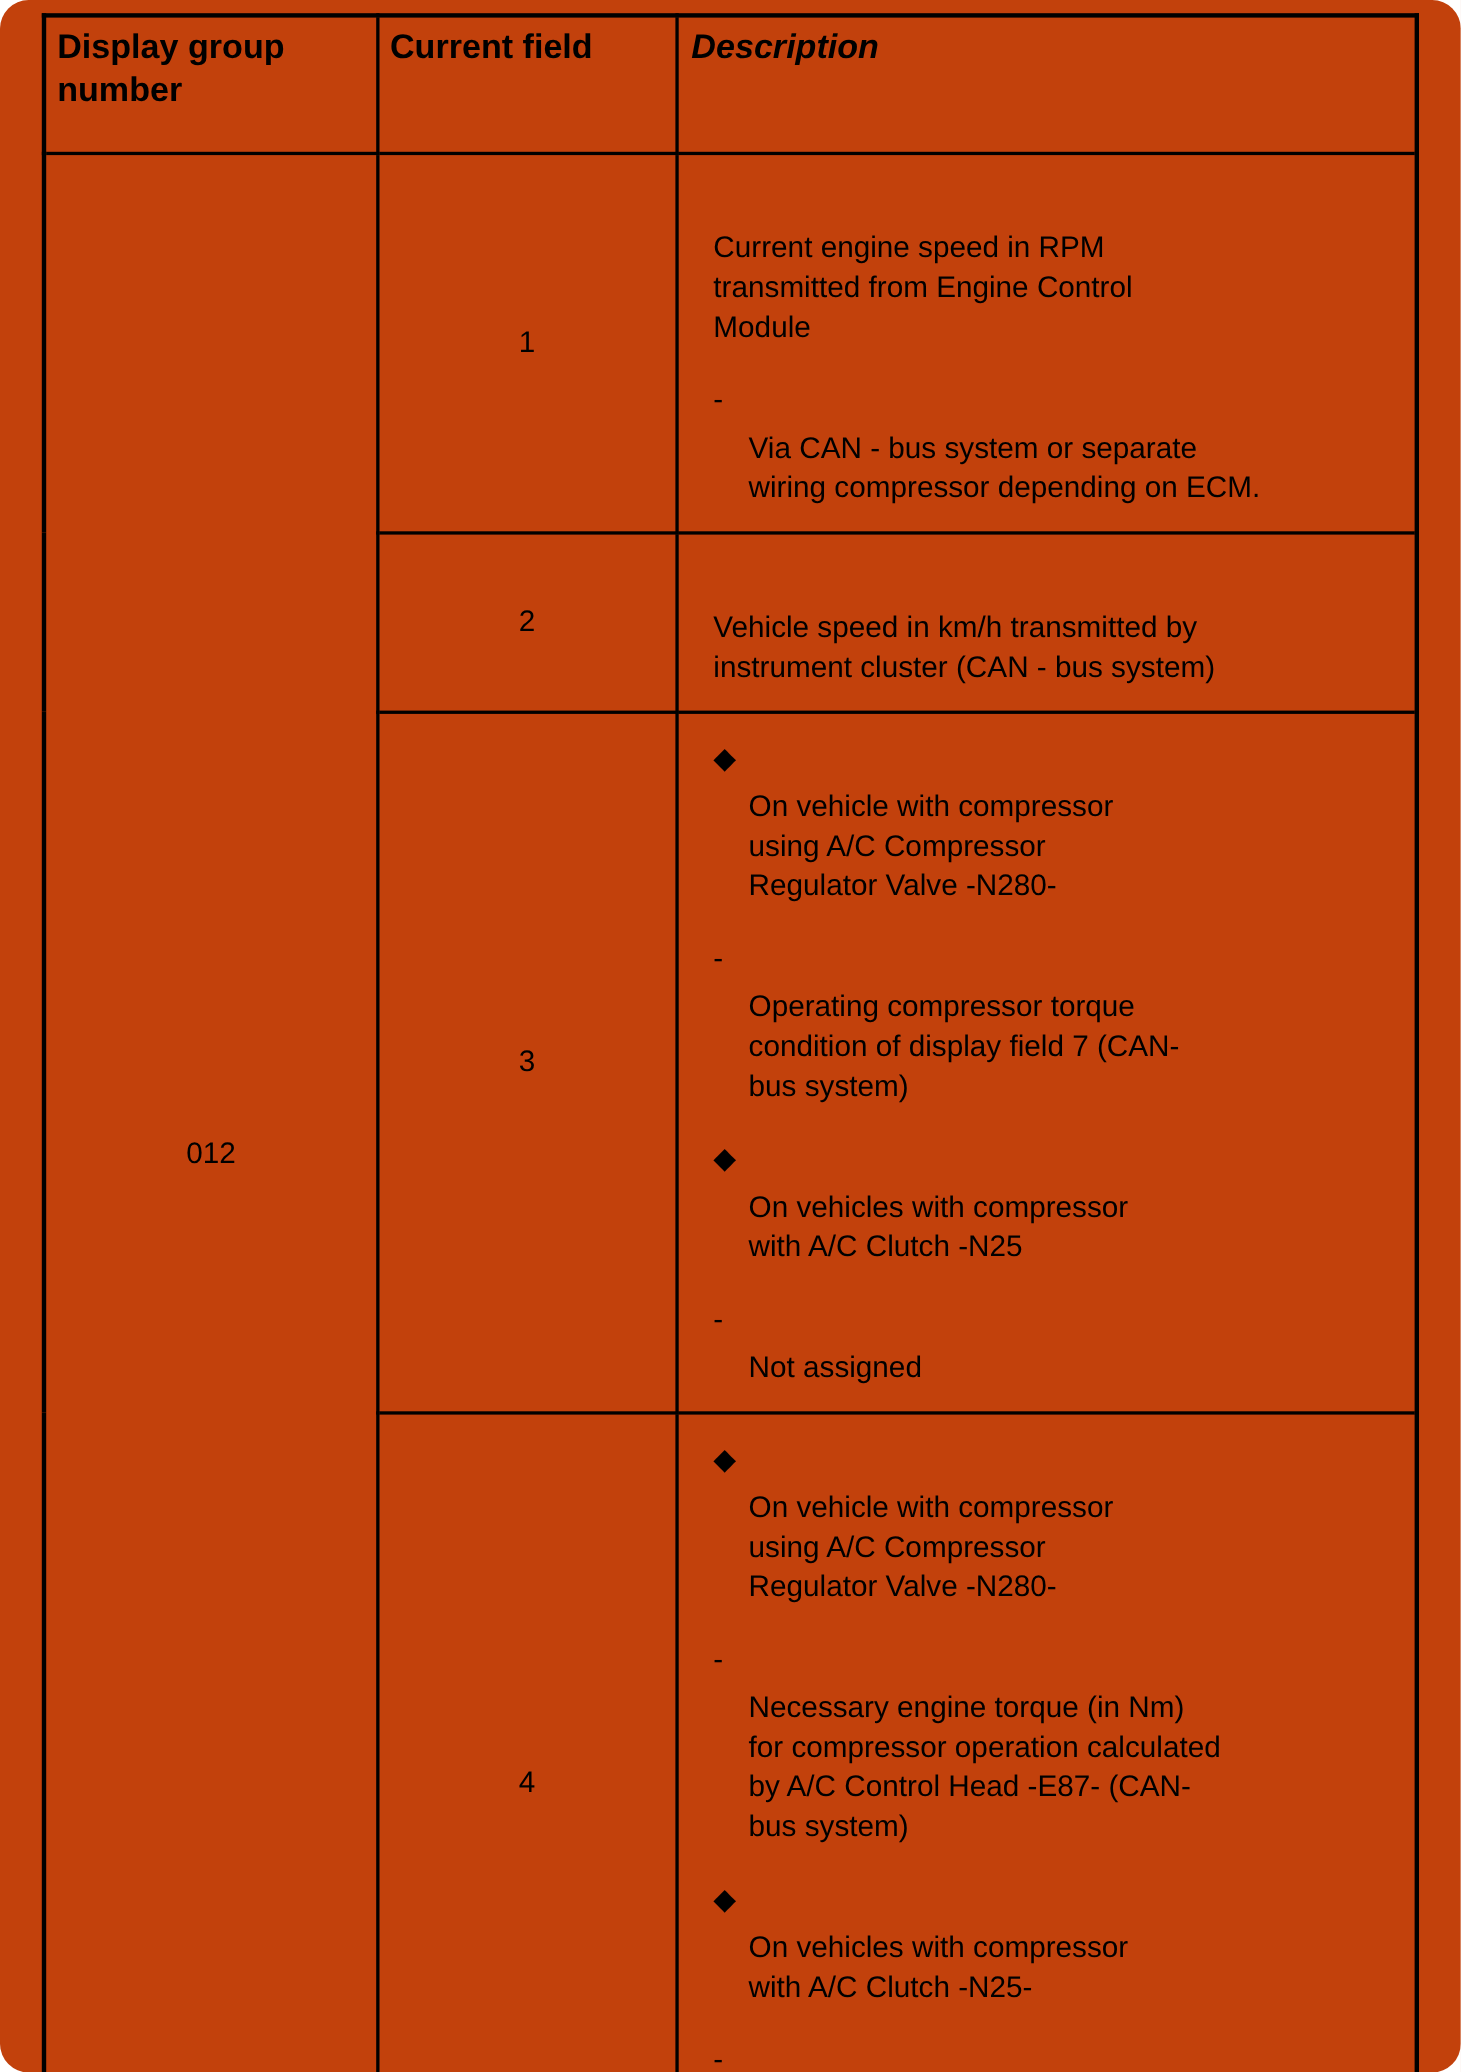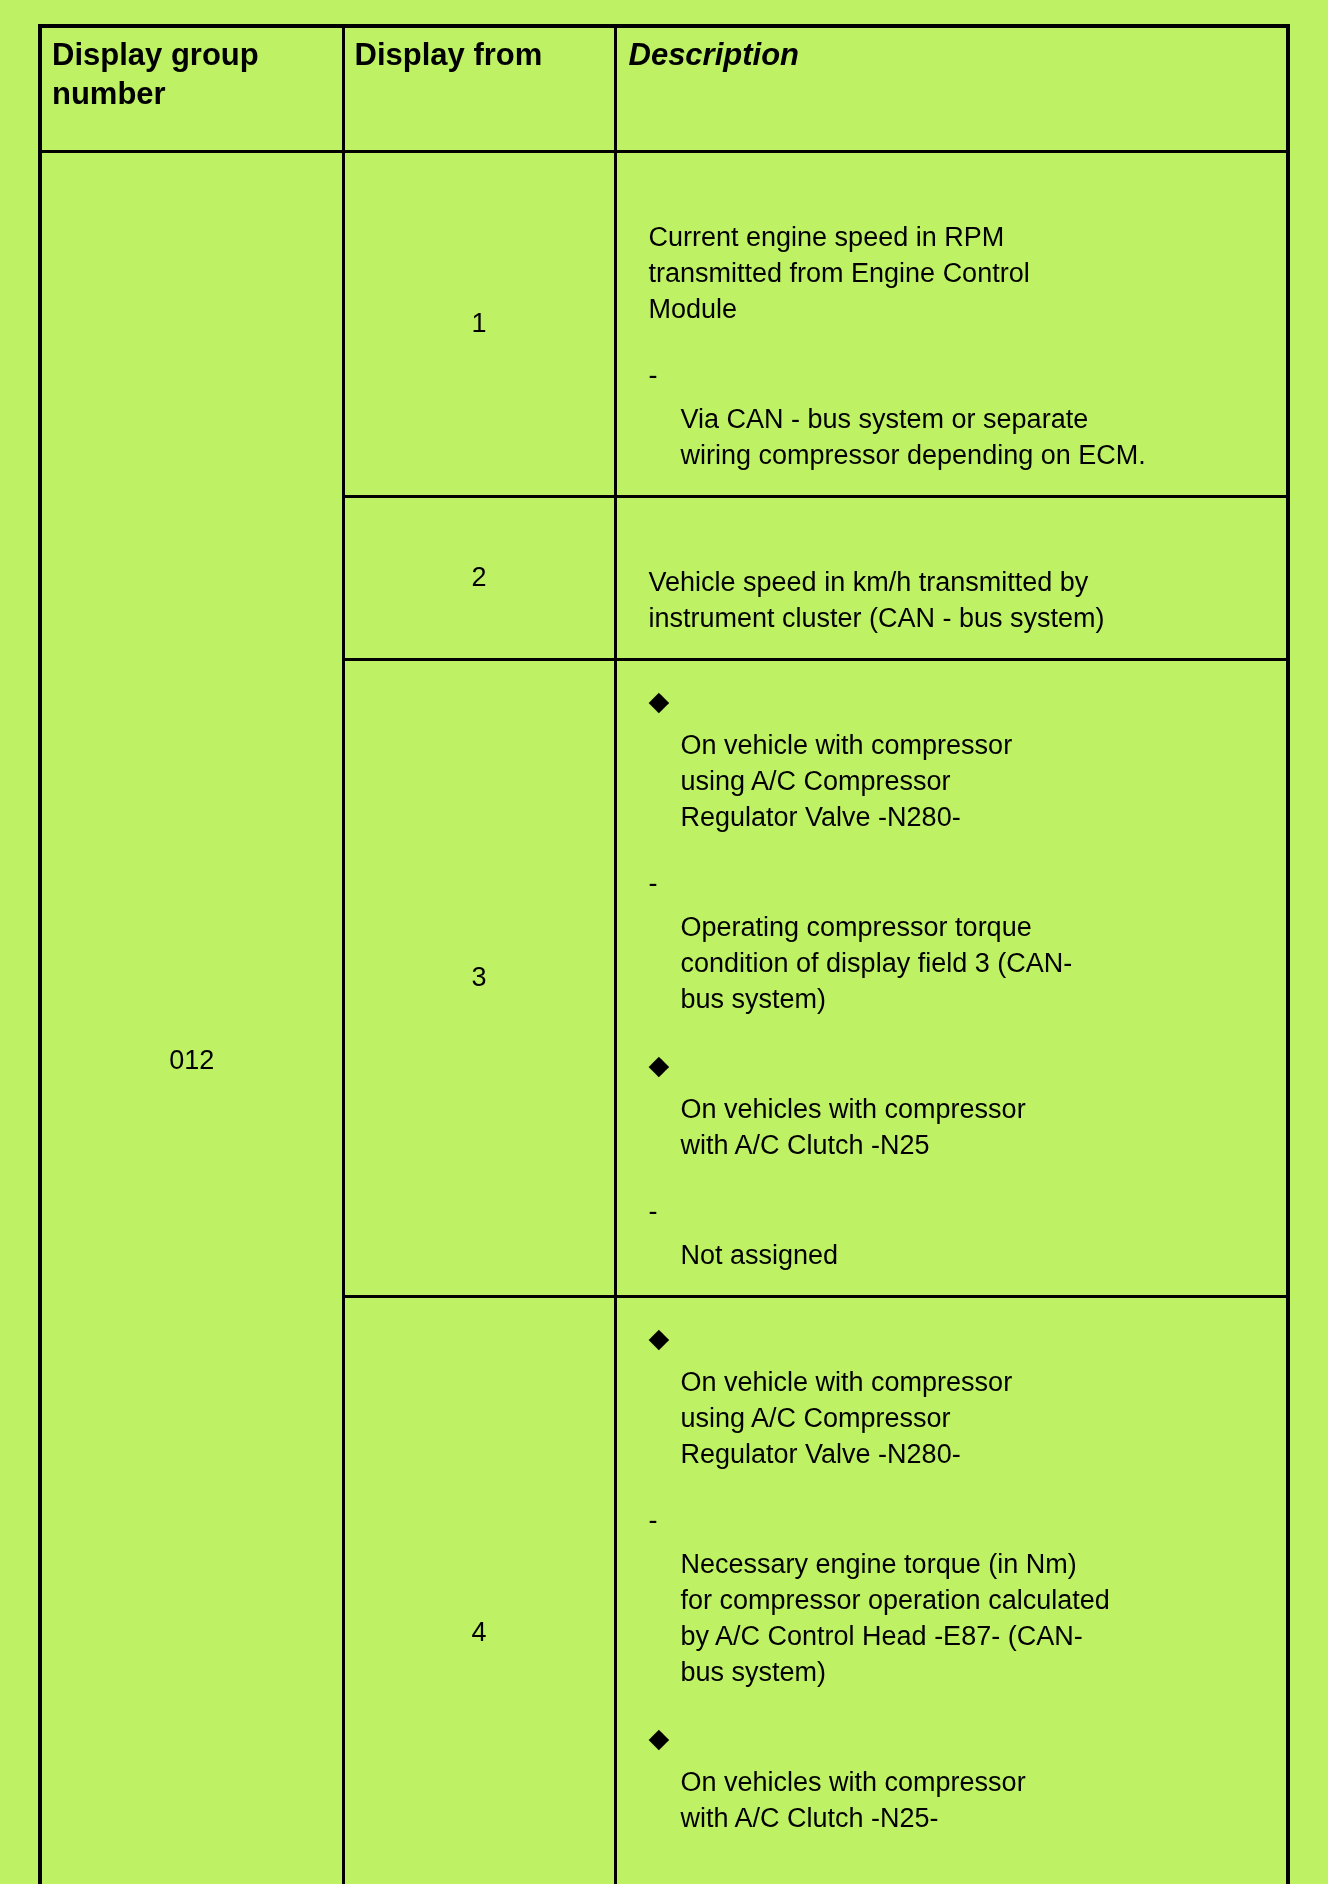--- a/index.html
+++ b/index.html
@@ -1,23 +1,24 @@
 <!DOCTYPE html>
 <html><head>
 <meta charset="utf-8">
 <style>
   * { box-sizing: border-box; }
   html, body { margin: 0; padding: 0; background: #ffffff; }
   .page {
     width: 1328px;
     height: 1884px;
-    background: #bef264;
-    padding: 24px 38px 0 38px;
+    background: #c2410c;
+    padding: 12px 38px 0 38px;
     font-family: "Liberation Sans", sans-serif;
     color: #000000;
+    border-radius: 26px;
   }
   table.doc-table {
     border-collapse: collapse;
     width: 100%;
     table-layout: fixed;
     border: 4px solid #000000;
   }
   .doc-table th, .doc-table td {
     border: 3px solid #000000;
   }
@@ -74,21 +75,21 @@
   <table class="doc-table">
     <colgroup>
       <col style="width: 303px">
       <col style="width: 272px">
       <col>
     </colgroup>
     <thead>
       <tr class="hdr-row">
         <th>Display group
 number</th>
-        <th>Display from</th>
+        <th>Current field</th>
         <th class="desc-h">Description</th>
       </tr>
     </thead>
     <tbody>
       <tr class="row-1">
         <td class="group-cell" rowspan="4">012</td>
         <td class="field-cell">1</td>
         <td class="desc-cell">
           <div class="desc-item plain">
 
@@ -118,21 +119,21 @@
         <td class="desc-cell">
           <div class="desc-item bullet">
             <span class="marker">◆</span>
             <span class="txt">On vehicle with compressor
 using A/C Compressor
 Regulator Valve -N280-</span>
           </div>
           <div class="desc-item dash">
             <span class="marker">-</span>
             <span class="txt">Operating compressor torque
-condition of display field 3 (CAN-
+condition of display field 7 (CAN-
 bus system)</span>
           </div>
           <div class="desc-item bullet">
             <span class="marker">◆</span>
             <span class="txt">On vehicles with compressor
 with A/C Clutch -N25</span>
           </div>
           <div class="desc-item dash">
             <span class="marker">-</span>
             <span class="txt">Not assigned</span>

